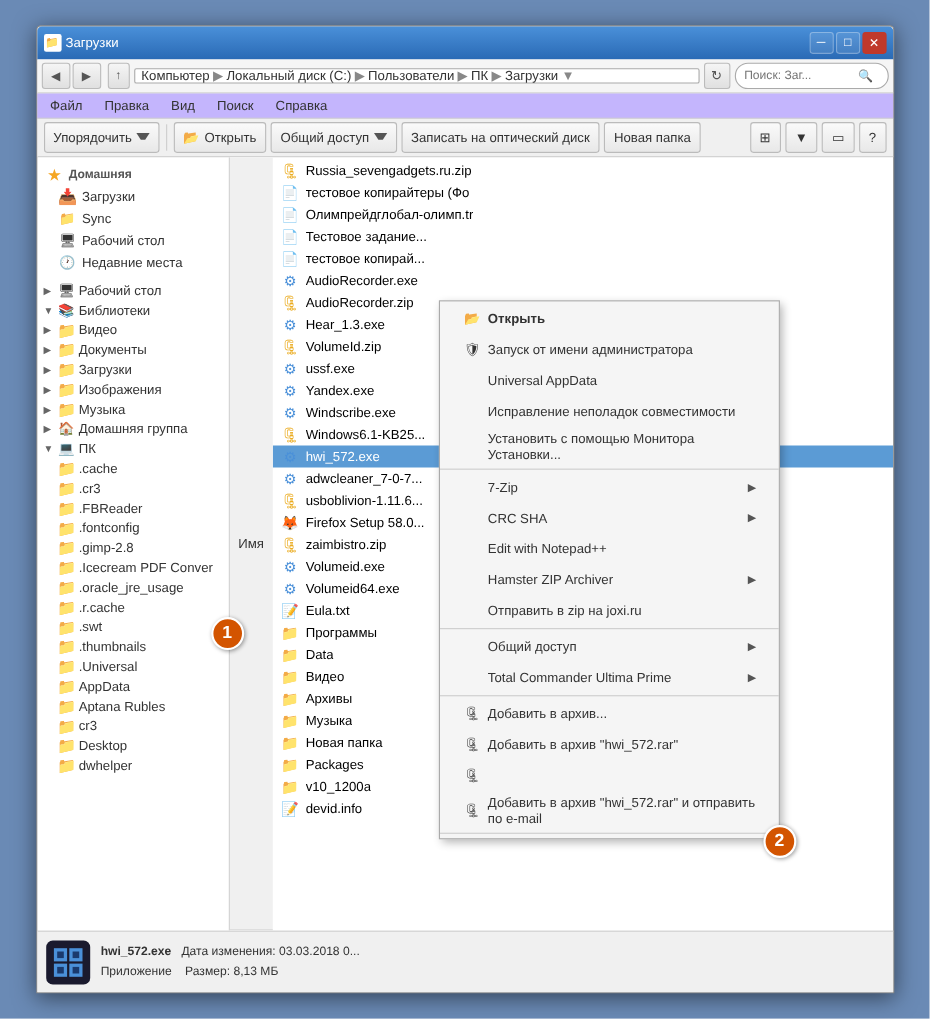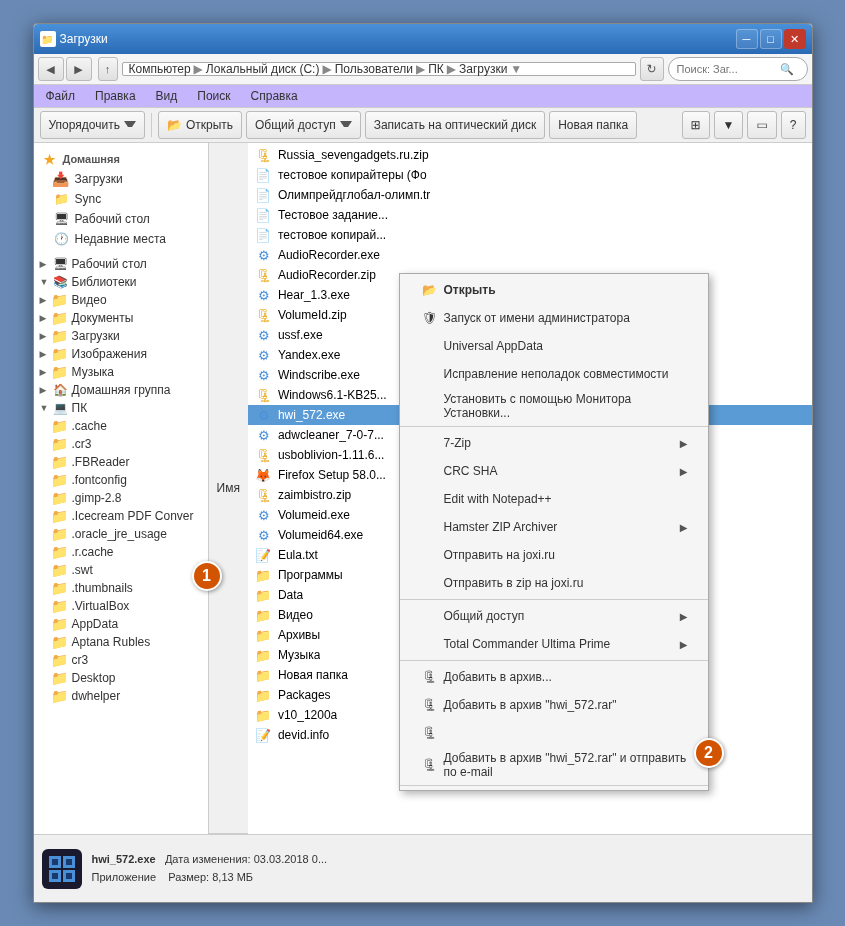--- a/index.html
+++ b/index.html
@@ -305,21 +305,21 @@
     .ctx-icon {
       width: 20px; height: 20px;
       margin-right: 4px;
       flex-shrink: 0;
       display: flex; align-items: center; justify-content: center;
     }
     .ctx-item-left { display: flex; align-items: center; }
 
     
     .status-bar {
-      height: 68px;
+      height: 56px;
       background: #f0f0f0;
       border-top: 1px solid #ccc;
       padding: 4px 8px;
       display: flex;
       align-items: center;
       gap: 10px;
     }
     .status-app-icon {
       width: 40px; height: 40px;
       background: #1a1a2e;
@@ -554,21 +554,21 @@
         <span>.swt</span>
       </div>
       <div class="sidebar-tree-item indent1">
         <span class="expand-arrow"> </span>
         <span class="sidebar-icon folder-icon">📁</span>
         <span>.thumbnails</span>
       </div>
       <div class="sidebar-tree-item indent1">
         <span class="expand-arrow"> </span>
         <span class="sidebar-icon folder-icon">📁</span>
-        <span>.VirtualBox</span>
+        <span>.Universal</span>
       </div>
       <div class="sidebar-tree-item indent1">
         <span class="expand-arrow"> </span>
         <span class="sidebar-icon folder-icon">📁</span>
         <span>AppData</span>
       </div>
       <div class="sidebar-tree-item indent1">
         <span class="expand-arrow"> </span>
         <span class="sidebar-icon folder-icon">📁</span>
         <span>Aptana Rubles</span>
@@ -768,26 +768,20 @@
             <span class="ctx-icon"></span>
             <span>Edit with Notepad++</span>
           </span>
         </div>
         <div class="ctx-item">
           <span class="ctx-item-left">
             <span class="ctx-icon"></span>
             <span>Hamster ZIP Archiver</span>
           </span>
           <span class="ctx-arrow">▶</span>
-        </div>
-        <div class="ctx-item">
-          <span class="ctx-item-left">
-            <span class="ctx-icon"></span>
-            <span>Отправить на joxi.ru</span>
-          </span>
         </div>
         <div class="ctx-item">
           <span class="ctx-item-left">
             <span class="ctx-icon"></span>
             <span>Отправить в zip на joxi.ru</span>
           </span>
         </div>
         <div class="ctx-separator"></div>
         <div class="ctx-item">
           <span class="ctx-item-left">

